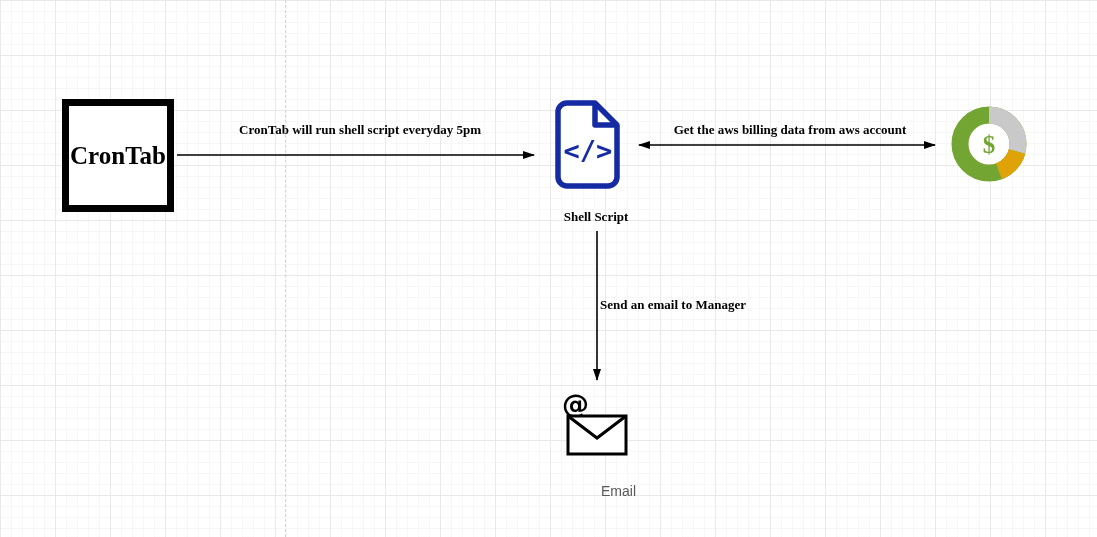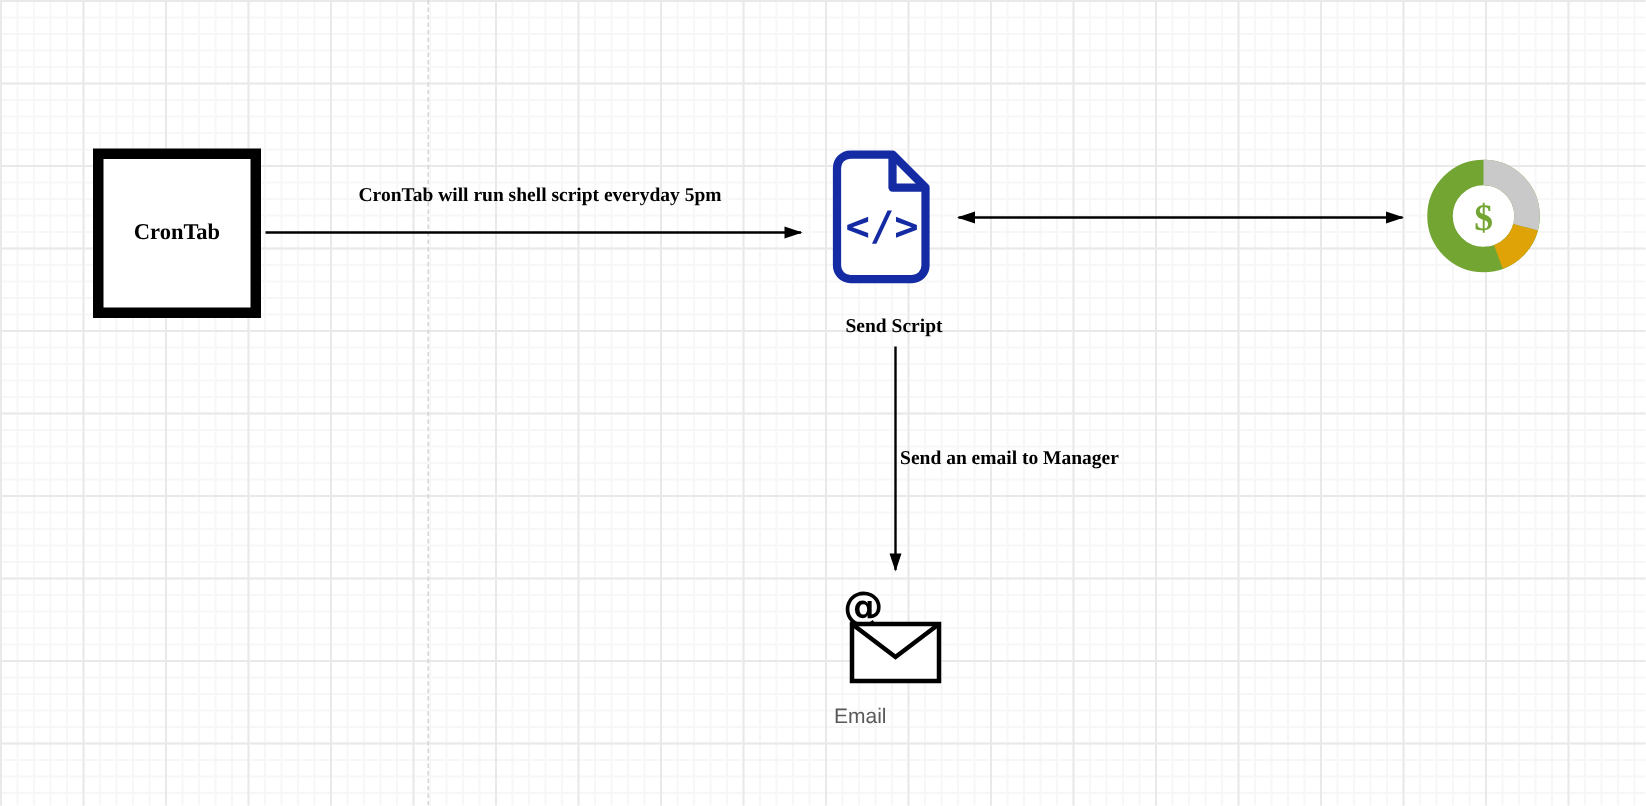--- a/index.html
+++ b/index.html
@@ -24,38 +24,38 @@
   }
   .edges{left:0;top:0;width:1097px;height:537px;pointer-events:none;}
   .edges line{pointer-events:stroke;}
   .node-box{
     left:62px; top:99px; width:112px; height:113px;
     box-sizing:border-box;
     border:7px solid #000;
     background:#fff;
     display:flex;align-items:center;justify-content:center;
   }
-  .node-box .node-label{font-size:15px;font-weight:bold;}
+  .node-box .node-label{font-size:25px;font-weight:bold;}
   .edge-label{
     font-size:13px;font-weight:bold;text-align:center;line-height:1.3;
     white-space:nowrap;
   }
   .lbl-crontab-shell{left:218px;top:122px;width:284px;}
   .lbl-shell-billing{left:652px;top:122px;width:276px;}
   .lbl-shell-email{left:588px;top:297px;width:170px;}
   .node-label-under{
     font-size:13px;font-weight:bold;text-align:center;line-height:1.35;
   }
   .shell-icon{left:543px;top:97px;width:88px;height:98px;}
   .shell-label{left:536px;top:208px;width:120px;}
   .billing-icon{left:945px;top:100px;width:88px;height:88px;}
   .billing-label{left:929px;top:199px;width:122px;}
   .email-icon{left:560px;top:388px;width:72px;height:70px;}
   .email-label{
-    left:556px;top:469px;width:80px;text-align:left;
+    left:556px;top:483px;width:80px;text-align:right;
     font-family:"Liberation Sans", sans-serif;
     font-size:14px;color:#595959;font-weight:normal;
   }
 </style>
 </head>
 <body>
 
 <div class="canvas">
 
   <div class="abs page-divider"></div>
@@ -75,21 +75,21 @@
     <span class="node-label">CronTab</span>
   </div>
 
   <div class="abs shell-icon">
     <svg width="88" height="98" viewBox="0 0 88 98" xmlns="http://www.w3.org/2000/svg">
       <path d="M24,6 H52 L74,28 V80 a9,9 0 0 1 -9,9 H24 a9,9 0 0 1 -9,-9 V15 a9,9 0 0 1 9,-9 Z" fill="#ffffff" stroke-width="5.5" stroke-linejoin="round" stroke="#152ba4"></path>
       <path d="M52,6 V28 H74" fill="none" stroke-width="5.5" stroke-linejoin="round" stroke="#152ba4"></path>
       <text x="45" y="63" text-anchor="middle" font-size="27" font-weight="bold" font-family="DejaVu Sans Mono, monospace" fill="#152ba4">&lt;/&gt;</text>
     </svg>
   </div>
-  <div class="abs node-label-under shell-label">Send Script</div>
+  <div class="abs node-label-under shell-label">Shell Script</div>
 
   <div class="abs billing-icon">
     <svg width="88" height="88" viewBox="0 0 88 88" xmlns="http://www.w3.org/2000/svg">
 
       <circle cx="44" cy="44" r="29" fill="none" stroke-width="17" stroke="#73a533"></circle>
 
       <circle cx="44" cy="44" r="29" fill="none" stroke-width="17" stroke-dasharray="53.1 182.2" transform="rotate(-90 44 44)" stroke="#c9c9c9"></circle>
 
       <circle cx="44" cy="44" r="29" fill="none" stroke-width="17" stroke-dasharray="27.8 182.2" transform="rotate(15 44 44)" stroke="#dfa307"></circle>
       <circle cx="44" cy="44" r="20" fill="#ffffff"></circle>
@@ -100,15 +100,16 @@
   <div class="abs email-icon">
     <svg width="72" height="70" viewBox="0 0 72 70" xmlns="http://www.w3.org/2000/svg">
       <text x="2" y="25" font-size="27" font-weight="bold" font-family="DejaVu Sans, sans-serif" fill="#000">@</text>
       <rect x="8" y="28" width="58" height="38" fill="#ffffff" stroke="#000" stroke-width="3"></rect>
       <polyline points="8,28 37,50 66,28" fill="none" stroke="#000" stroke-width="3"></polyline>
     </svg>
   </div>
   <div class="abs email-label">Email</div>
 
   <div class="abs edge-label lbl-crontab-shell">CronTab will run shell script everyday 5pm</div>
+  <div class="abs edge-label lbl-shell-billing">Get the aws billing data from aws account</div>
   <div class="abs edge-label lbl-shell-email">Send an email to Manager</div>
 
 </div>
 
 </body></html>

